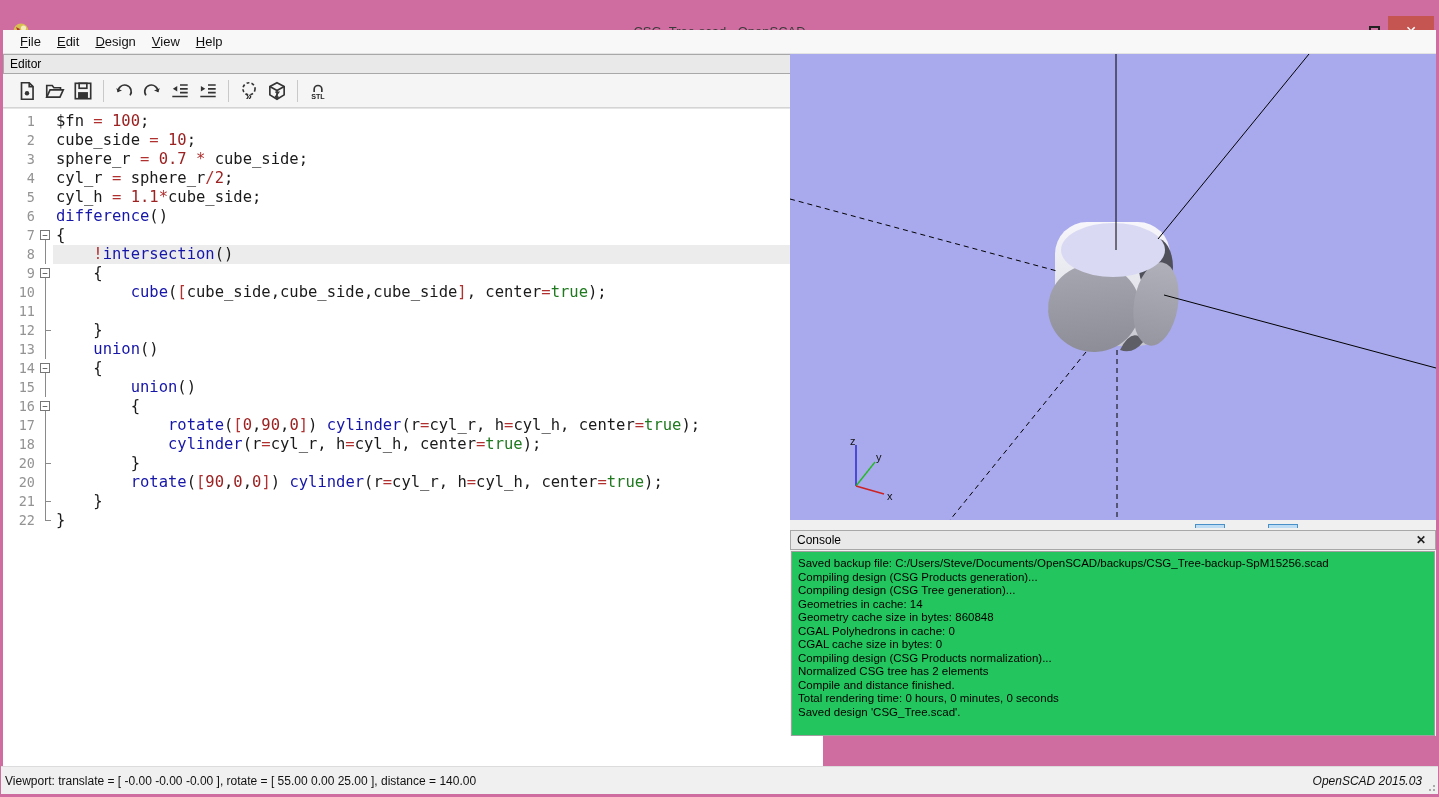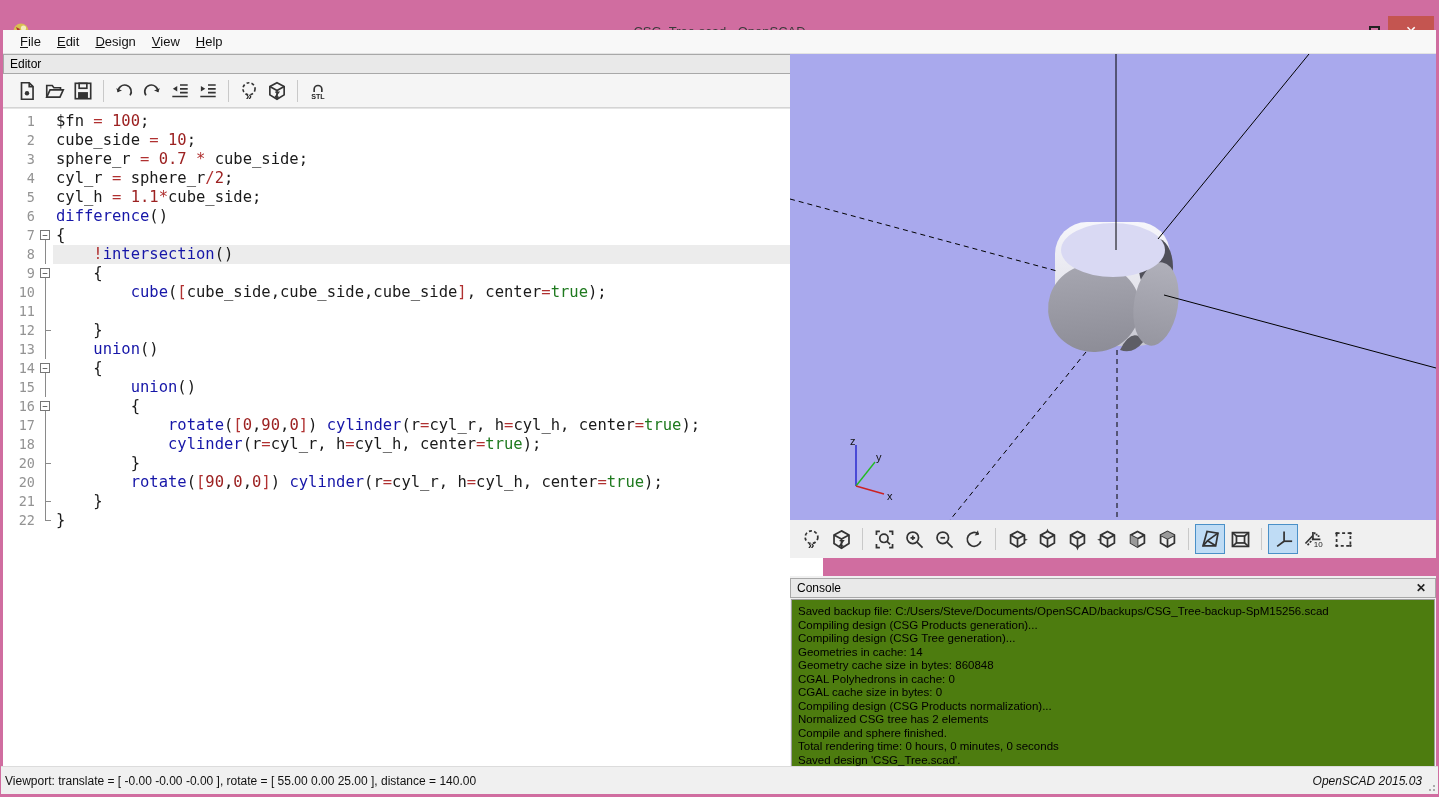--- a/index.html
+++ b/index.html
@@ -54,22 +54,22 @@
   
   #viewport { position:absolute; left:790px; top:54px; width:646px; height:466px; background:#a9a9ed; }
   #vp-svg { width:100%; height:100%; display:block; }
 
   
   #vp-toolbar { position:absolute; left:790px; top:520px; width:646px; height:38px; background:#f0f0f0; display:flex; align-items:center; padding-left:6px; }
   #vp-toolbar .tbtn { width:30px; height:30px; }
   #vp-toolbar .tbtn svg { width:23px; height:23px; }
 
   
-  #console-dock { position:absolute; left:790px; top:576px; width:646px; height:208px; background:#f0f0f0; padding-top:2px; }
-  #console-body { position:absolute; left:1px; top:23px; right:1px; bottom:0; background:#4d7c0f; border:1px solid #9f9f9f; padding:5px 6px; overflow:hidden; }
+  #console-dock { position:absolute; left:790px; top:528px; width:646px; height:208px; background:#f0f0f0; padding-top:2px; }
+  #console-body { position:absolute; left:1px; top:23px; right:1px; bottom:0; background:#22c55e; border:1px solid #9f9f9f; padding:5px 6px; overflow:hidden; }
   .con-line { font-size:11.5px; line-height:13.5px; color:#000; white-space:nowrap; }
 
   
   #statusbar { position:absolute; left:1px; top:766px; width:1437px; height:28px; background:#f0f0f0; border-top:1px solid #dcdcdc; display:flex; align-items:center; font-size:12px; color:#111; }
   #status-left { padding-left:4px; flex:1; }
   #status-right { padding-right:16px;font-style:italic; }
   #grip { position:absolute; right:3px; bottom:3px; width:10px; height:10px; }
   #grip i { position:absolute; width:2px; height:2px; background:#aaa; }
   #grip i:nth-child(1){right:0;bottom:0;} #grip i:nth-child(2){right:4px;bottom:0;} #grip i:nth-child(3){right:0;bottom:4px;}
 </style>
@@ -478,21 +478,21 @@
     <div id="console-body">
         <div class="con-line">Saved backup file: C:/Users/Steve/Documents/OpenSCAD/backups/CSG_Tree-backup-SpM15256.scad</div>
         <div class="con-line">Compiling design (CSG Products generation)...</div>
         <div class="con-line">Compiling design (CSG Tree generation)...</div>
         <div class="con-line">Geometries in cache: 14</div>
         <div class="con-line">Geometry cache size in bytes: 860848</div>
         <div class="con-line">CGAL Polyhedrons in cache: 0</div>
         <div class="con-line">CGAL cache size in bytes: 0</div>
         <div class="con-line">Compiling design (CSG Products normalization)...</div>
         <div class="con-line">Normalized CSG tree has 2 elements</div>
-        <div class="con-line">Compile and sphere finished.</div>
+        <div class="con-line">Compile and distance finished.</div>
         <div class="con-line">Total rendering time: 0 hours, 0 minutes, 0 seconds</div>
         <div class="con-line">Saved design 'CSG_Tree.scad'.</div>
       </div>
   </div>
 
   <div id="statusbar">
     <span id="status-left">Viewport: translate = [ -0.00 -0.00 -0.00 ], rotate = [ 55.00 0.00 25.00 ], distance = 140.00</span>
     <span id="status-right">OpenSCAD 2015.03</span>
     <span id="grip">
         <i></i>

